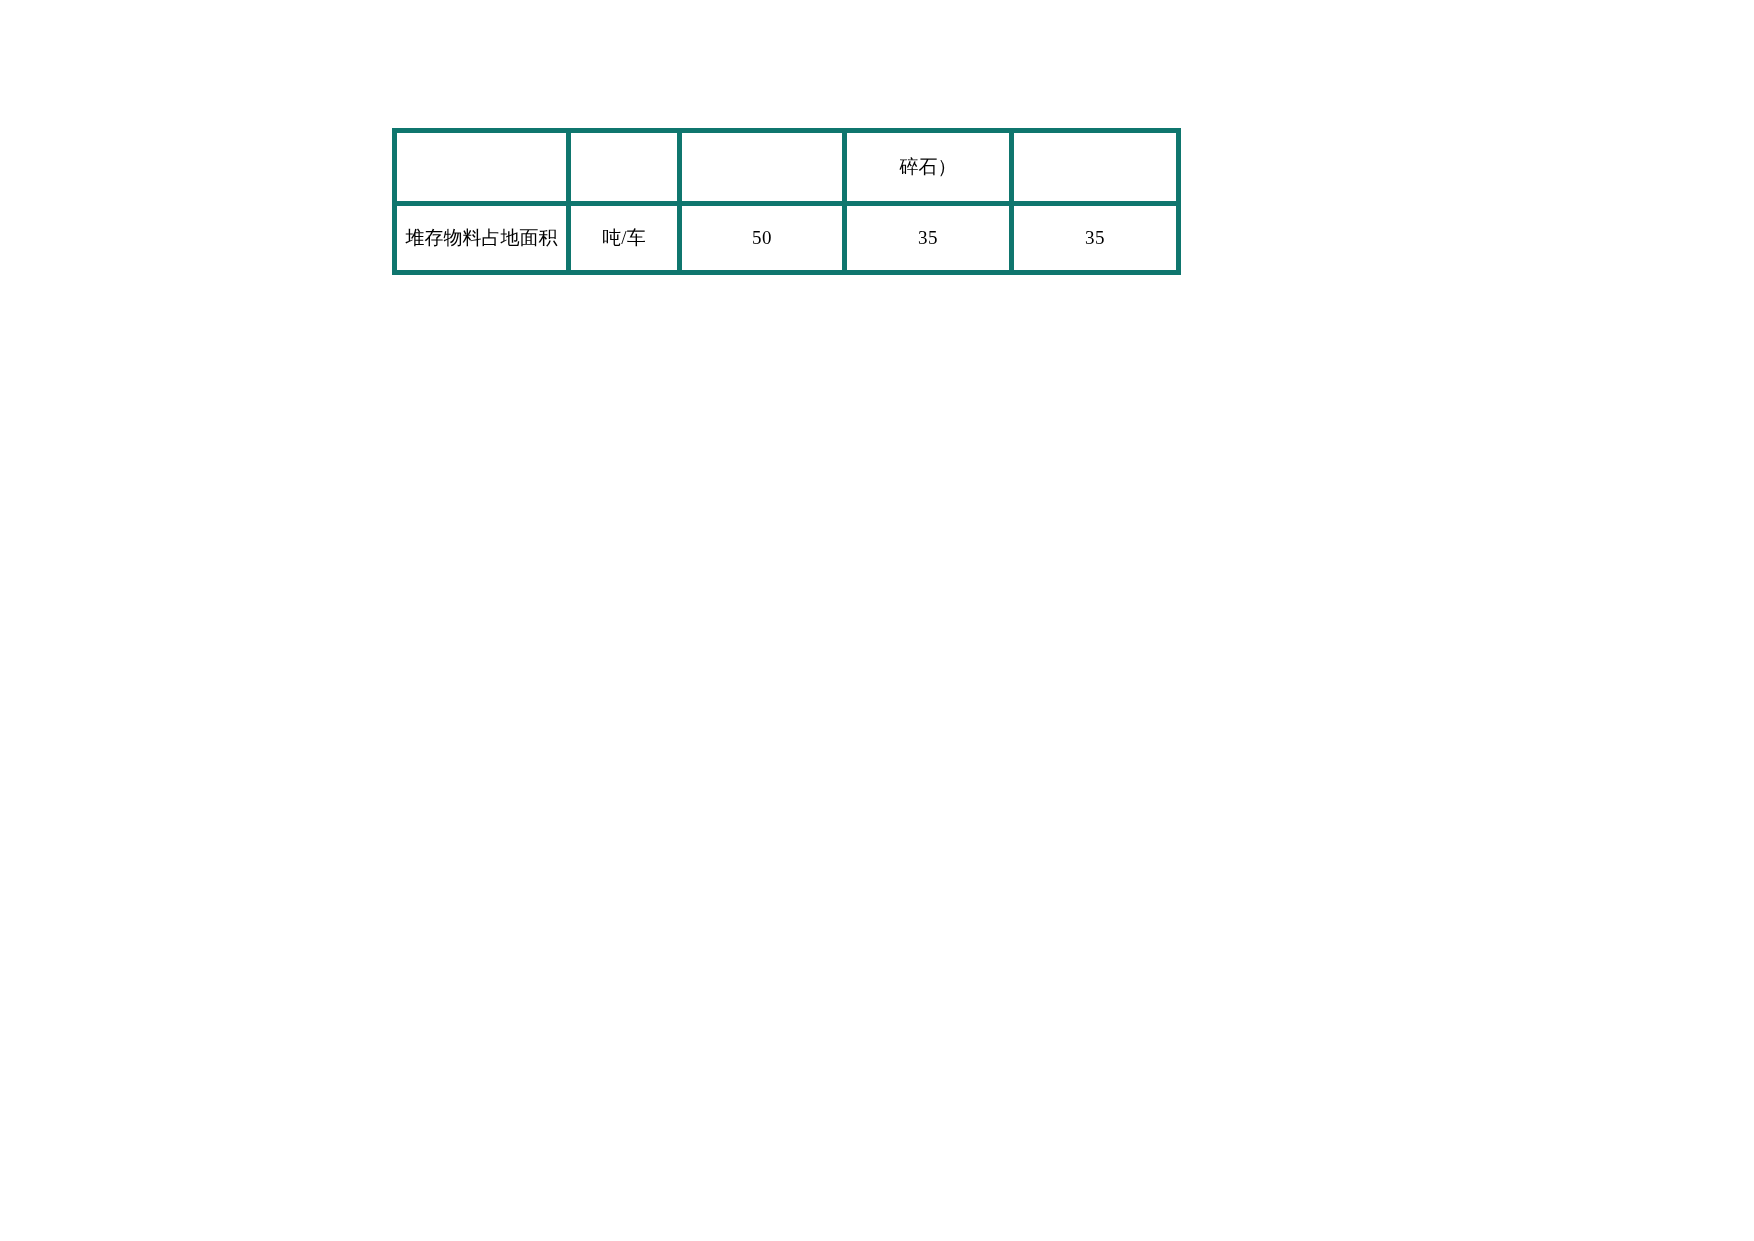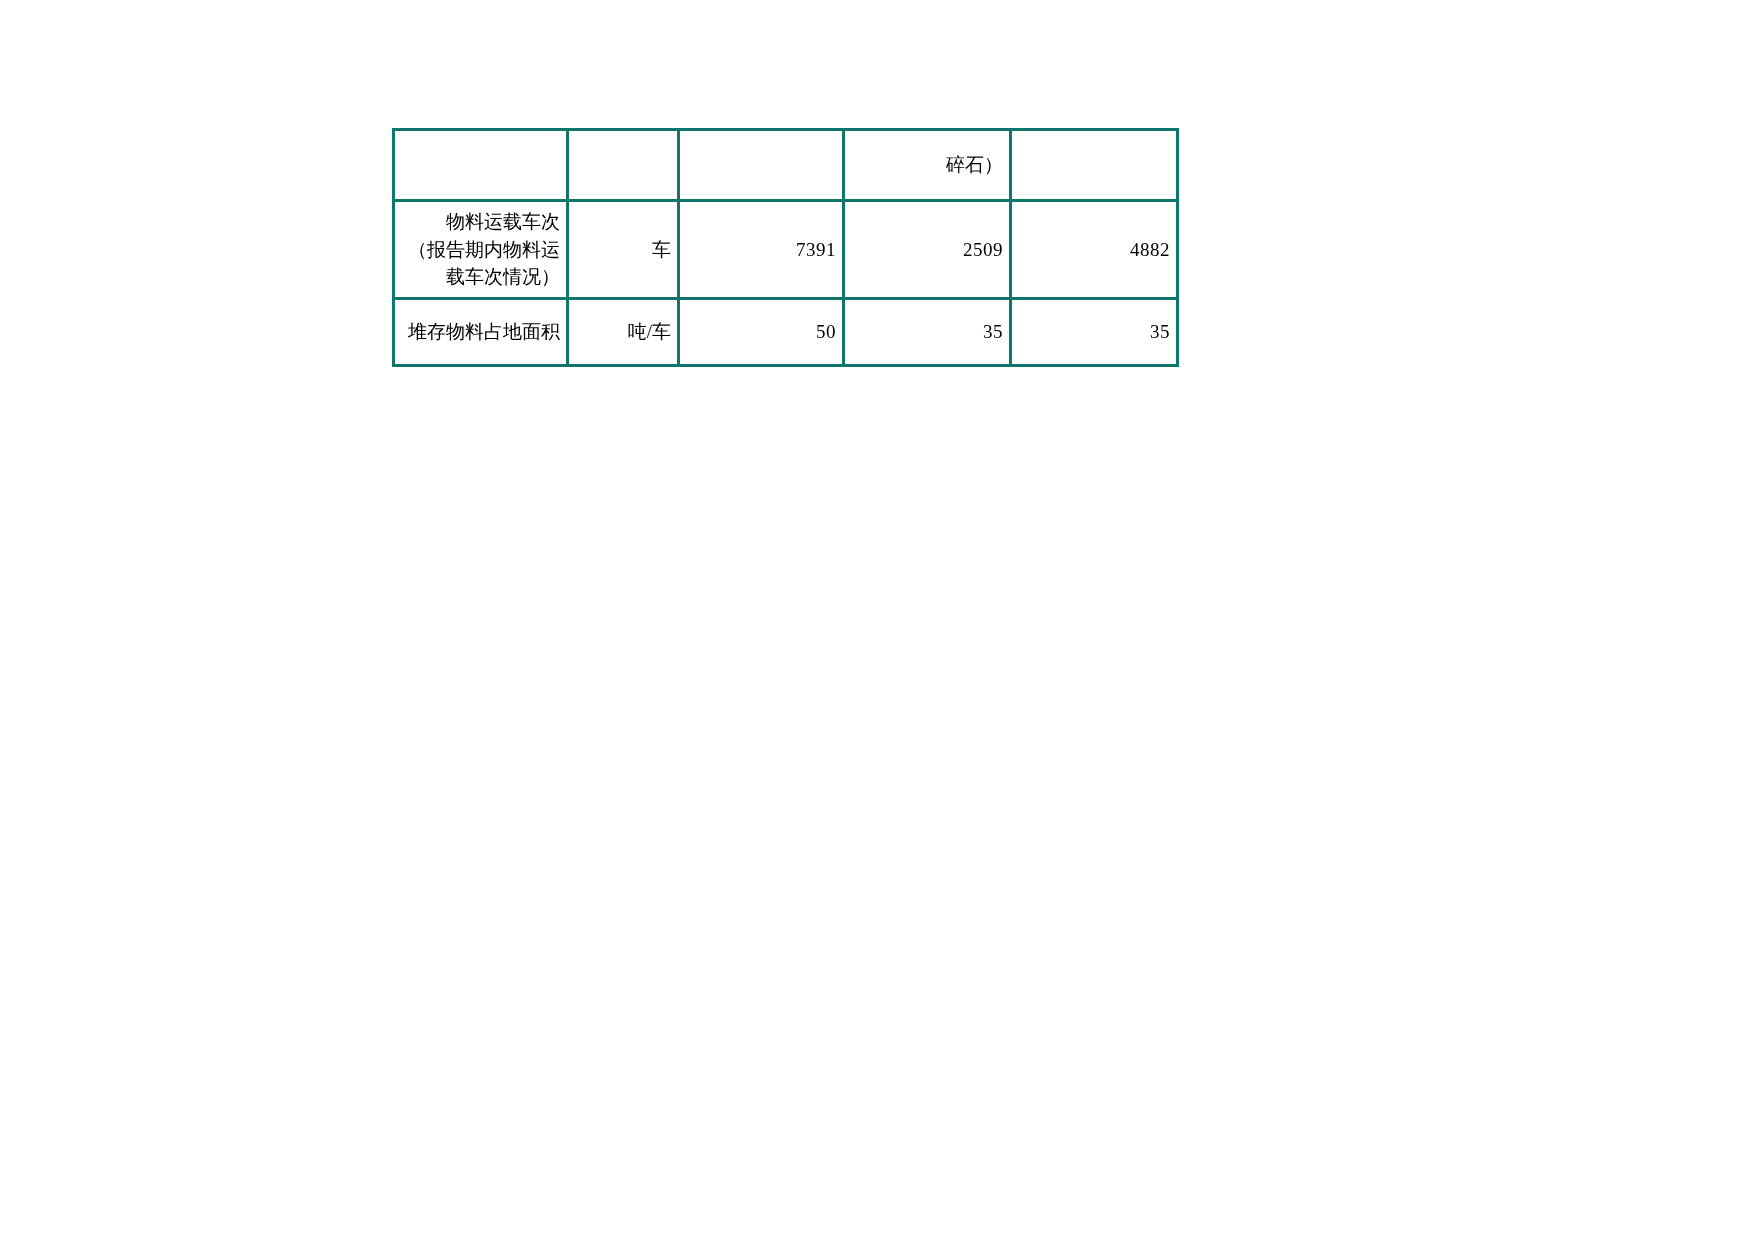--- a/index.html
+++ b/index.html
@@ -29,23 +29,23 @@
     top: 128px;
     width: 784px;
   }
   table.data-table {
     border-collapse: collapse;
     table-layout: fixed;
     width: 784px;
     background: #ffffff;
   }
   table.data-table td {
-    border: 3px solid #0f766e;
+    border: 5px solid #0f766e;
     padding: 6px 6px;
-    text-align: right;
+    text-align: center;
     vertical-align: middle;
     font-size: 19px;
     line-height: 1.45;
     color: #000000;
     font-family: "Liberation Serif", "DejaVu Serif", serif;
     margin-top: 12px;
   }
   col.c1 { width: 174px; }
   col.c2 { width: 111px; }
   col.c3 { width: 165px; }
@@ -86,29 +86,20 @@
           <col class="c5">
       </colgroup>
       <tbody>
         <tr class="row-header">
           <td class="cell-topleft"></td>
           <td class="cell-topleft"></td>
           <td class="cell-topleft"></td>
           <td class="cell-topleft">碎石）</td>
           <td class="cell-topleft"></td>
         </tr>
-        <tr class="row-trips">
-          <td class="multiline">物料运载车次
-（报告期内物料运
-载车次情况）</td>
-          <td>车</td>
-          <td class="num">7391</td>
-          <td class="num">2509</td>
-          <td class="num">4882</td>
-        </tr>
         <tr class="row-avg">
           <td class="multiline">堆存物料占地面积</td>
           <td>吨/车</td>
           <td class="num">50</td>
           <td class="num">35</td>
           <td class="num">35</td>
         </tr>
       </tbody>
     </table>
   </div>

